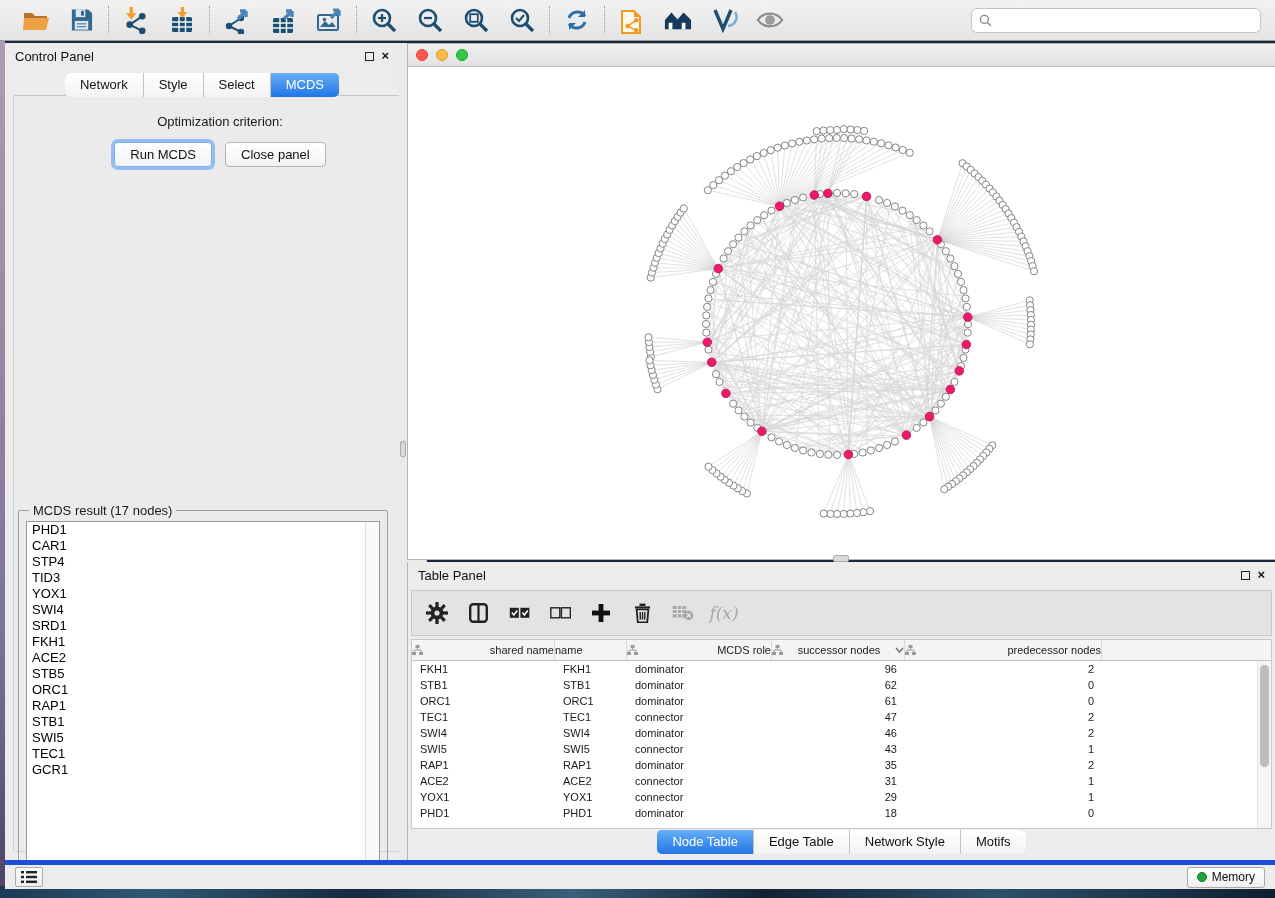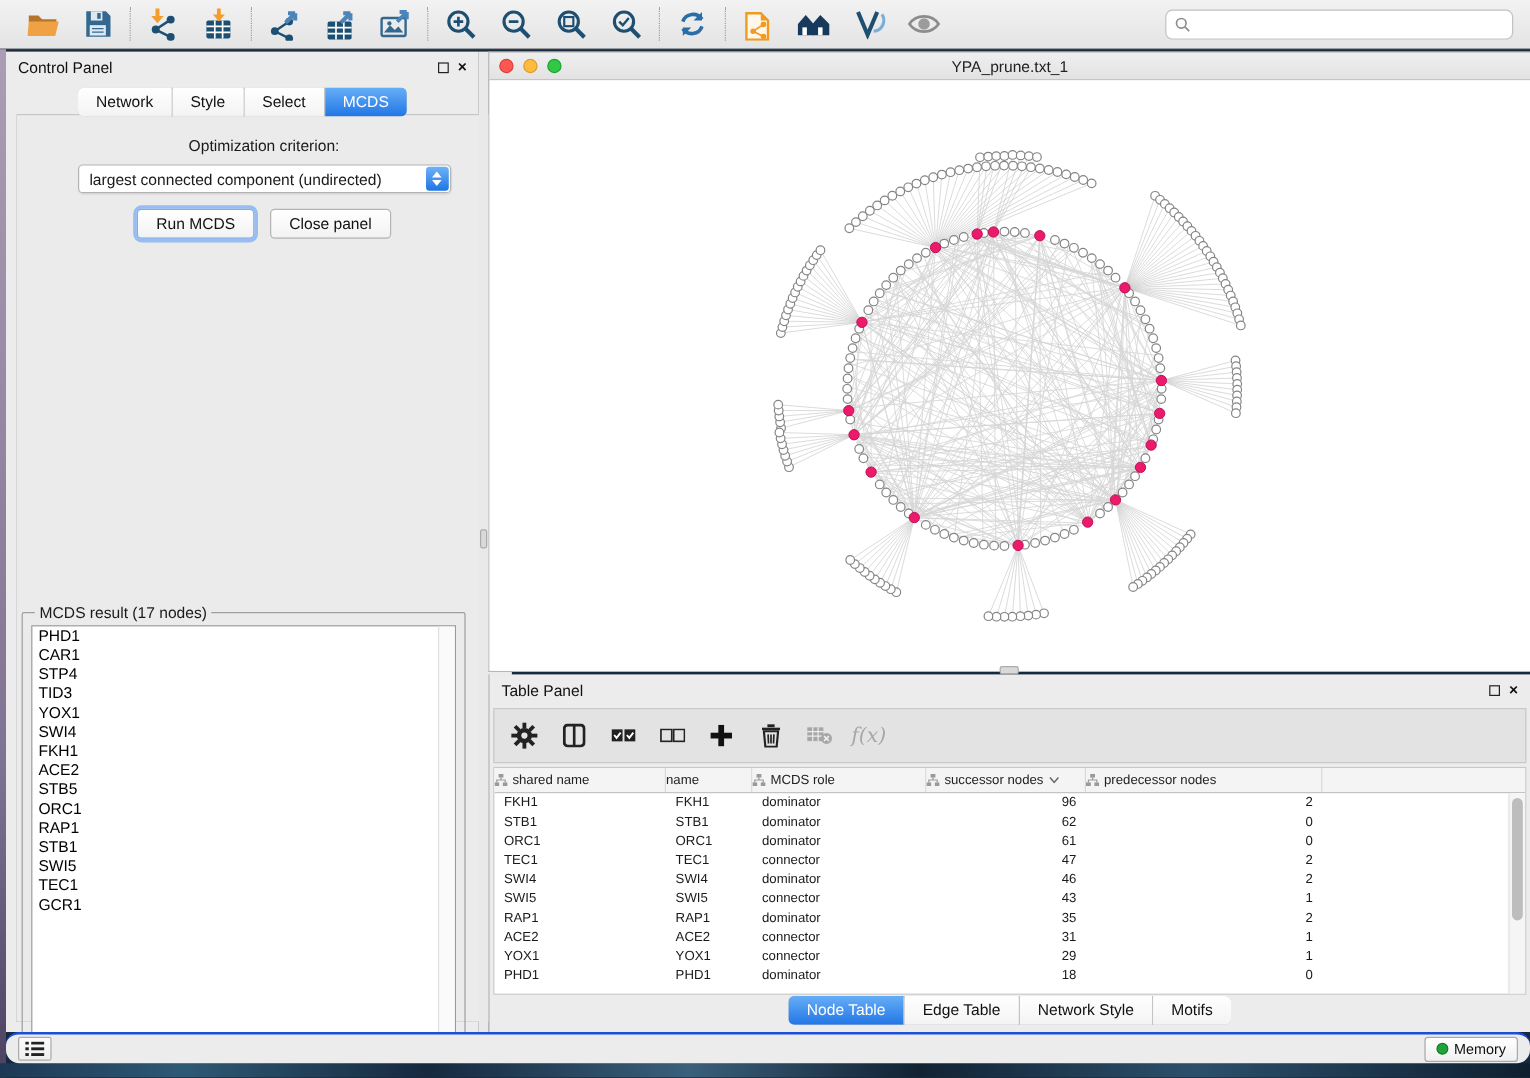--- a/index.html
+++ b/index.html
@@ -82,33 +82,33 @@
   
   .table-panel { position:absolute; left:407px; top:562px; width:868px; height:298px; background:#ececec; border-left:1px solid #b5b5b5; }
   .tp-toolbar { position:absolute; left:3px; top:28px; right:3px; height:46px; background:#e3e3e3;
     border:1px solid #c9c9c9; display:flex; align-items:center; gap:19px; padding:0 14px; }
   .tp-tool { display:flex; align-items:center; justify-content:center; width:22px; height:22px; }
   .tp-tool.disabled { opacity:.42; }
   .fx-label { font-family:"DejaVu Serif",serif; font-style:italic; font-size:17px; color:#555; }
 
   .tbl { position:absolute; left:3px; top:77px; right:3px; height:190px; background:#fff; border:1px solid #c9c9c9; overflow:hidden; }
   .tbl-header { display:flex; height:21px; border-bottom:1px solid #c4c4c4; background:#f4f4f4; font-size:11px; color:#222; }
-  .th { display:flex; align-items:center; justify-content:flex-start; gap:4px; border-right:1px solid #d9d9d9; background:#f4f4f4; }
+  .th { display:flex; align-items:center; justify-content:space-between; gap:4px; border-right:1px solid #d9d9d9; background:#f4f4f4; }
   .tbl-rows { position:absolute; left:0; top:21px; right:14px; bottom:0; }
   .trow { display:flex; height:16px; font-size:11px; align-items:center; }
   .td { padding:0 8px; white-space:nowrap; overflow:hidden; }
   .td.num { text-align:right; }
   .tbl-scroll { position:absolute; right:0; top:21px; width:14px; bottom:0; background:#f5f5f5; border-left:1px solid #e2e2e2; }
   .tbl-thumb { position:absolute; left:2px; top:4px; width:9px; height:102px; background:#bdbdbd; border-radius:5px; }
 
   .tp-tabs { position:absolute; left:0; right:0; top:268px; display:flex; justify-content:center; }
 
   
-  .status-bar { position:absolute; left:5px; top:860px; width:1270px; height:26px; background:#ececec; border-top:2px solid #1d4ed8;
-    display:flex; align-items:center; padding:12px 10px;border-radius:11px; }
+  .status-bar { position:absolute; left:5px; top:860px; width:1270px; height:26px; background:#ececec; border-top:5px solid #1d4ed8;
+    display:flex; align-items:center; padding:12px 10px; }
   .list-btn { width:28px; height:20px; border:1px solid #ababab; background:linear-gradient(#fbfbfb,#eee);
     display:flex; align-items:center; justify-content:center; border-radius:2px; }
   .memory-btn { margin-left:auto; height:21px; border:1px solid #a9a9a9; border-radius:3px; background:linear-gradient(#fff,#f0f0f0);
     display:flex; align-items:center; gap:5px; padding:0 9px; font-size:12px; color:#111; }
   .mem-dot { width:10px; height:10px; border-radius:50%; background:#1ea53a; border:1px solid #117a27; }
   svg { display:block; }
 </style>
 </head>
 <body>
 
@@ -303,41 +303,35 @@
   <div class="seg-tabs">
       <div class="seg" id="cp-tabs">
         <div class="segbtn">Network</div>
         <div class="segbtn">Style</div>
         <div class="segbtn">Select</div>
         <div class="segbtn sel">MCDS</div>
       </div>
     </div>
   <div class="cp-inner">
     <div class="opt-label">Optimization criterion:</div>
-    <div class="dropdown">
-      <span>largest connected component (undirected)</span>
-      <span class="dd-stepper">
-          <span class="dd-up"></span>
-          <span class="dd-down"></span>
-        </span>
-    </div>
     <div class="btn-row">
       <button class="mac-btn focused">Run MCDS</button>
       <button class="mac-btn">Close panel</button>
     </div>
     <div class="mcds-fieldset">
       <span class="mcds-legend">MCDS result (17 nodes)</span>
       <div class="mcds-list">
         <div id="mcds-items">
             <div class="mcds-item">PHD1</div>
             <div class="mcds-item">CAR1</div>
             <div class="mcds-item">STP4</div>
             <div class="mcds-item">TID3</div>
             <div class="mcds-item">YOX1</div>
             <div class="mcds-item">SWI4</div>
+            <div class="mcds-item">SRD1</div>
             <div class="mcds-item">FKH1</div>
             <div class="mcds-item">ACE2</div>
             <div class="mcds-item">STB5</div>
             <div class="mcds-item">ORC1</div>
             <div class="mcds-item">RAP1</div>
             <div class="mcds-item">STB1</div>
             <div class="mcds-item">SWI5</div>
             <div class="mcds-item">TEC1</div>
             <div class="mcds-item">GCR1</div>
           </div>
@@ -351,21 +345,20 @@
     <div class="handle"></div>
   </div>
 
 <div class="net-win">
   <div class="net-titlebar">
     <div class="tlights">
       <span class="tlight tl-red"></span>
       <span class="tlight tl-yellow"></span>
       <span class="tlight tl-green"></span>
     </div>
-    <span class="net-title">YPA_prune.txt_1</span>
   </div>
   <div class="net-canvas">
     <svg id="net-svg" width="866" height="493" viewBox="0 0 866 493">
         <g stroke="#adadad" stroke-width="0.7" opacity="0.5">
           <line x1="559.8" y1="250.1" x2="300.3" y2="232.5"></line>
           <line x1="559.8" y1="250.1" x2="327.1" y2="174.7"></line>
           <line x1="559.8" y1="250.1" x2="318.5" y2="186.7"></line>
           <line x1="559.8" y1="250.1" x2="506.5" y2="151.4"></line>
           <line x1="559.8" y1="250.1" x2="301.7" y2="226.0"></line>
           <line x1="559.8" y1="250.1" x2="543.8" y2="320.1"></line>

